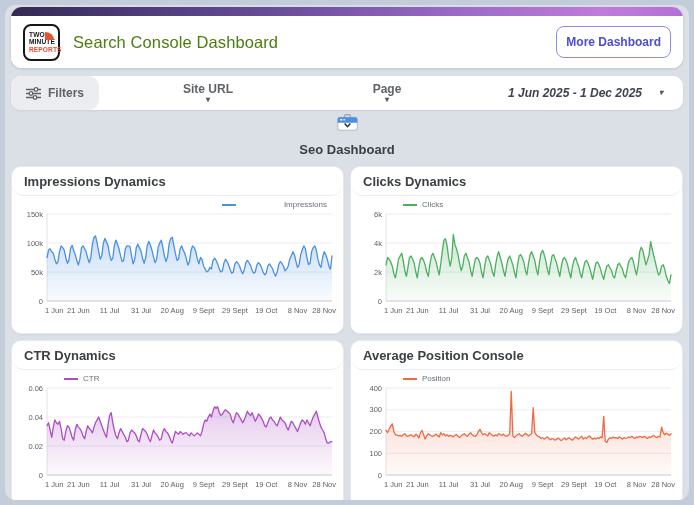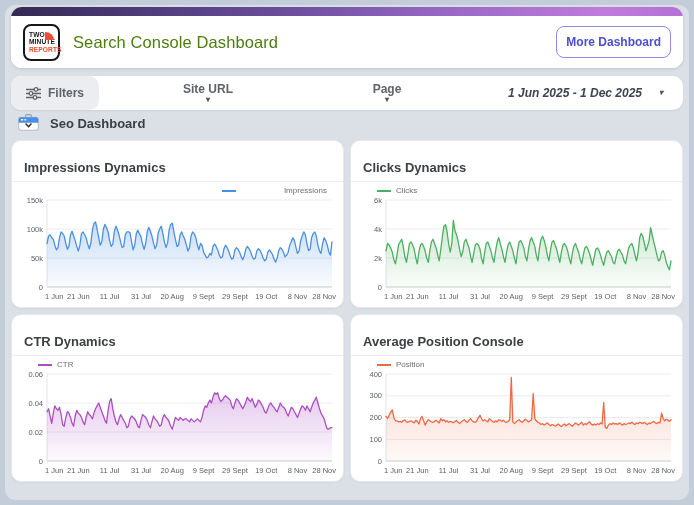--- a/index.html
+++ b/index.html
@@ -39,33 +39,33 @@
     font-size:12px;color:#5f6368;font-weight:600;cursor:pointer;}
   .fsec{display:flex;align-items:center;justify-content:space-between;
     font-size:12px;color:#5f6368;font-weight:600;cursor:pointer;flex-direction:column;}
   .fsec1{flex:0 0 178px;padding:0 10px 0 20px;}
   .fsec2{flex:0 0 140px;padding:0 10px 0 10px;}
   .fsec3{flex:1;position:relative;justify-content:center;color:#3f4450;font-style:italic;}
   .fsec3 .caret{position:absolute;right:20px;top:50%;transform:translateY(-50%);}
   .caret{font-size:8px;color:#555;line-height:1;}
 
   
-  .seorow{display:flex;align-items:flex-end;gap:11px;margin:4px 13px 9px;}
+  .seorow{display:flex;align-items:center;gap:11px;margin:4px 13px 9px;flex-direction:column;}
   .seotitle{font-size:13px;font-weight:600;color:#3c4043;}
 
   
   .grid{display:grid;grid-template-columns:1fr 1fr;gap:6px;margin:0 6px;grid-auto-rows:168px;}
   .card{background:#fff;border-radius:10px;border:1px solid #e7e9ee;overflow:hidden;
     box-shadow:0 1px 2px rgba(40,40,70,.05);box-sizing:border-box;}
-  .card-title{margin:0;padding:19px 12px 6px;font-size:13px;font-weight:700;color:#3c4043;
-    border-bottom:1px solid #ececf0;}
+  .card-title{margin:0;padding:7px 12px 6px;font-size:13px;font-weight:700;color:#3c4043;
+    border-bottom:1px solid #ececf0;border-radius:12px;}
   .chart-wrap{position:relative;padding:3px 8px 0;}
   .legend{position:absolute;top:4px;display:flex;align-items:center;gap:5px;
     font-size:8px;color:#6b6f76;}
-  .legend.left{left:26px;}
+  .legend.left{left:52px;}
   .legend.right{right:16px;gap:48px;}
   .legend-swatch{width:14px;height:2px;display:inline-block;background:#999;}
   .tk{font-family:"Liberation Sans",sans-serif;font-size:7.5px;fill:#5a5f66;}
 </style>
 </head>
 <body>
 
 <div class="page">
 
   <div class="headwrap">

